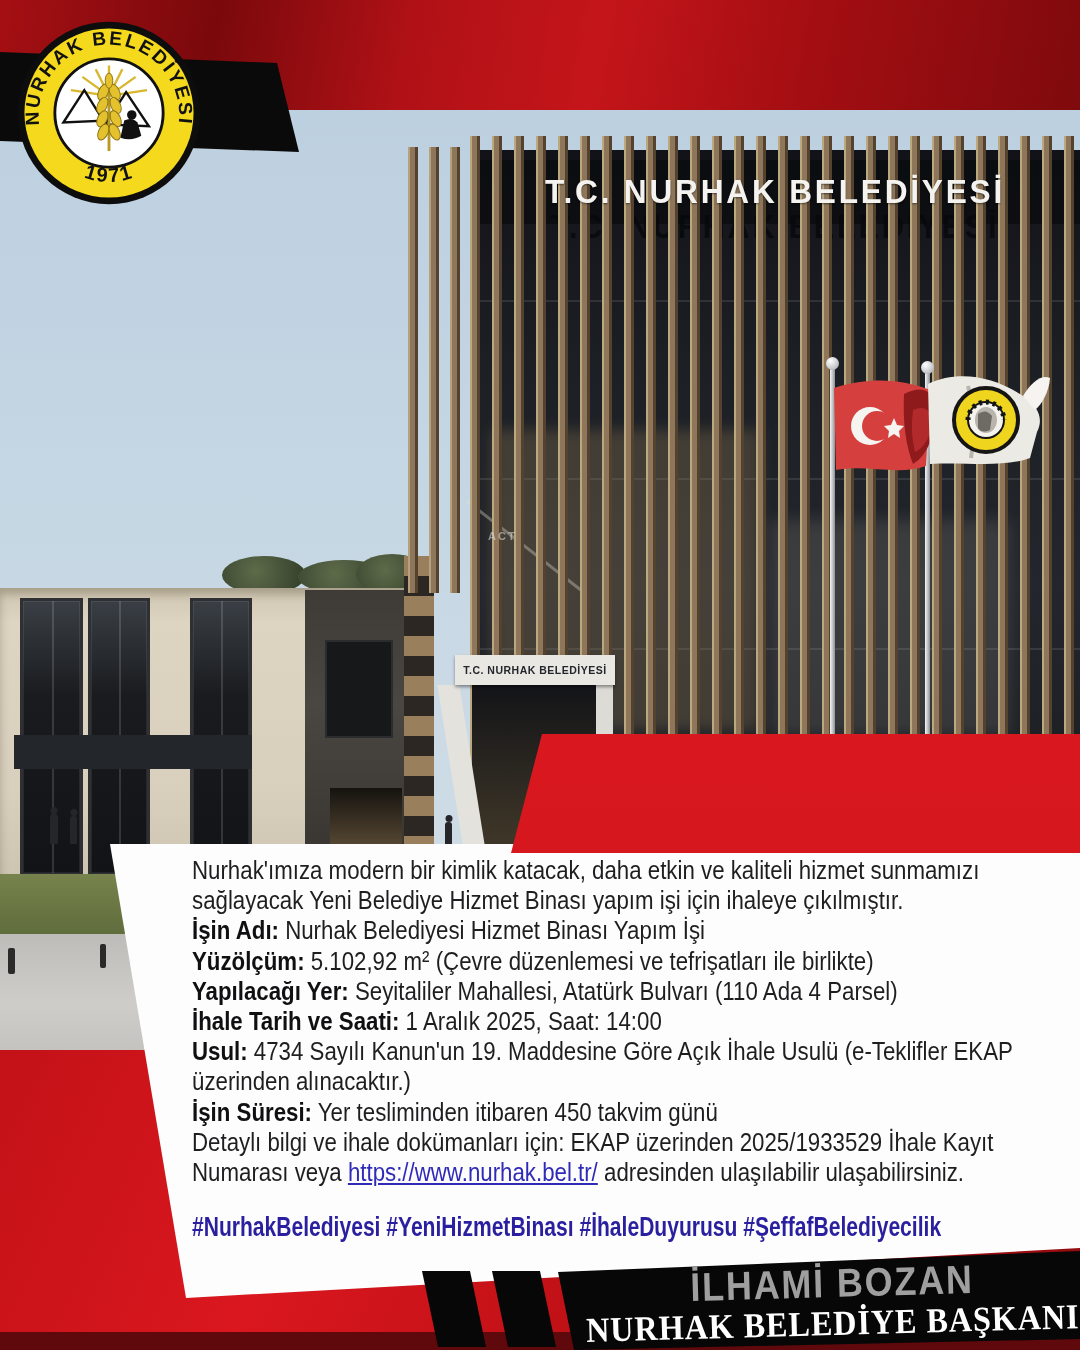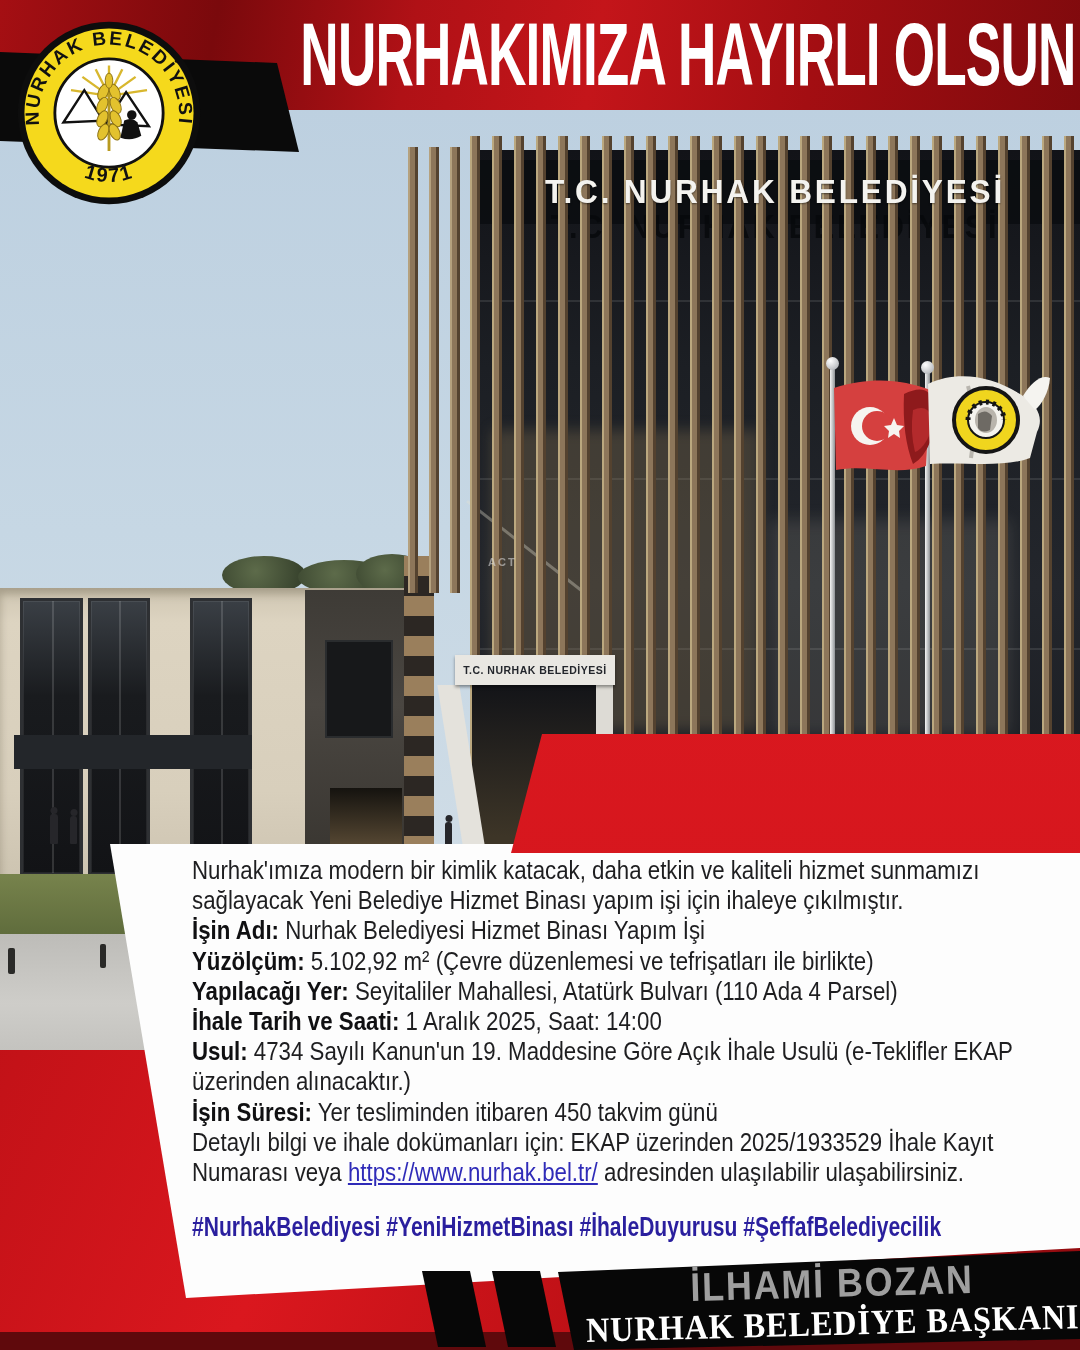--- a/index.html
+++ b/index.html
@@ -34,21 +34,21 @@
   .stair{left:468px;top:500px;width:150px;height:3px;background:rgba(230,225,210,.35);transform:rotate(38deg);transform-origin:0 0;}
   .ghost-sign{left:480px;top:208px;width:590px;height:40px;text-align:center;
     font-weight:bold;font-size:33px;letter-spacing:3px;color:#07090c;opacity:.85;transform:scaleX(.93);}
   .slats{left:470px;top:150px;width:610px;height:726px;
     background:repeating-linear-gradient(90deg,#bba87f 0 2px,#8d765a 2px 7px,#54422f 7px 10px,rgba(0,0,0,0) 10px 22px);}
   .fins-top{left:470px;top:136px;width:610px;height:16px;
     background:repeating-linear-gradient(90deg,#bba87f 0 2px,#8d765a 2px 7px,#54422f 7px 10px,rgba(0,0,0,0) 10px 22px);}
   .main-sign{left:480px;top:172px;width:590px;height:40px;text-align:center;
     font-weight:bold;font-size:34px;letter-spacing:3px;color:#f4f3ef;transform:scaleX(.93);
     text-shadow:0 1px 2px rgba(0,0,0,.5);}
-  .act{left:488px;top:556px;font-size:11px;letter-spacing:2px;color:rgba(225,225,228,.55);font-weight:bold;}
+  .act{left:488px;top:530px;font-size:11px;letter-spacing:2px;color:rgba(225,225,228,.55);font-weight:bold;}
   .portal-beam{left:455px;top:655px;width:160px;height:30px;background:#e9e7e2;box-shadow:0 2px 3px rgba(0,0,0,.4);
     display:flex;align-items:center;justify-content:center;}
   .portal-beam span{font-size:10.5px;font-weight:bold;color:#23262c;letter-spacing:.5px;white-space:nowrap;}
   .portal-left{left:450px;top:685px;width:22px;height:160px;background:#e4e2dc;transform:skewX(9deg);}
   .portal-right{left:596px;top:685px;width:17px;height:160px;background:#dddbd5;}
   .portal-in{left:472px;top:685px;width:124px;height:160px;background:linear-gradient(180deg,#131418,#3d3527 95%);}
   .grass{left:0;top:874px;width:345px;height:62px;background:linear-gradient(180deg,#77834c,#5f6c3c);}
   .pavement{left:0;top:934px;width:470px;height:116px;background:linear-gradient(180deg,#bdbcb8,#cecdc9 60%,#c4c3bf);}
   .person{background:#26262a;border-radius:3px 3px 1px 1px;}
   .person::before{content:"";position:absolute;left:50%;top:-7px;transform:translateX(-50%);
@@ -193,23 +193,20 @@
     <div class="cline"><span>üzerinden alınacaktır.)</span></div>
     <div class="cline"><b>İşin Süresi:</b><span> Yer tesliminden itibaren 450 takvim günü</span></div>
     <div class="cline"><span>Detaylı bilgi ve ihale dokümanları için: EKAP üzerinden 2025/1933529 İhale Kayıt</span></div>
     <div class="cline"><span>Numarası veya </span><a href="#">https://www.nurhak.bel.tr/</a><span> adresinden ulaşılabilir  ulaşabilirsiniz.</span></div>
   </div>
   <div class="abs hashtags">#NurhakBelediyesi #YeniHizmetBinası #İhaleDuyurusu #ŞeffafBelediyecilik</div>
 
   <div class="abs red-banner"></div>
 
   <div class="abs top-band"></div>
-  <div class="abs title-wrap">
-    <span>NURHAKIMIZA HAYIRLI OLSUN</span>
-  </div>
   <div class="abs black-band"></div>
   <svg class="abs logo" viewBox="-100 -100 200 200">
     <circle cx="0" cy="0" r="96" fill="#0d0d0d"></circle>
     <circle cx="0" cy="0" r="89" fill="#f5d91c"></circle>
     <circle cx="0" cy="0" r="57" fill="#ffffff" stroke="#111" stroke-width="3"></circle>
     <g stroke="#d8b72e" stroke-width="2.5">
       <line x1="0" y1="-18" x2="0" y2="-50"></line>
         <line x1="0" y1="-18" x2="-14" y2="-46"></line>
       <line x1="0" y1="-18" x2="14" y2="-46"></line>
         <line x1="0" y1="-18" x2="-28" y2="-38"></line>

